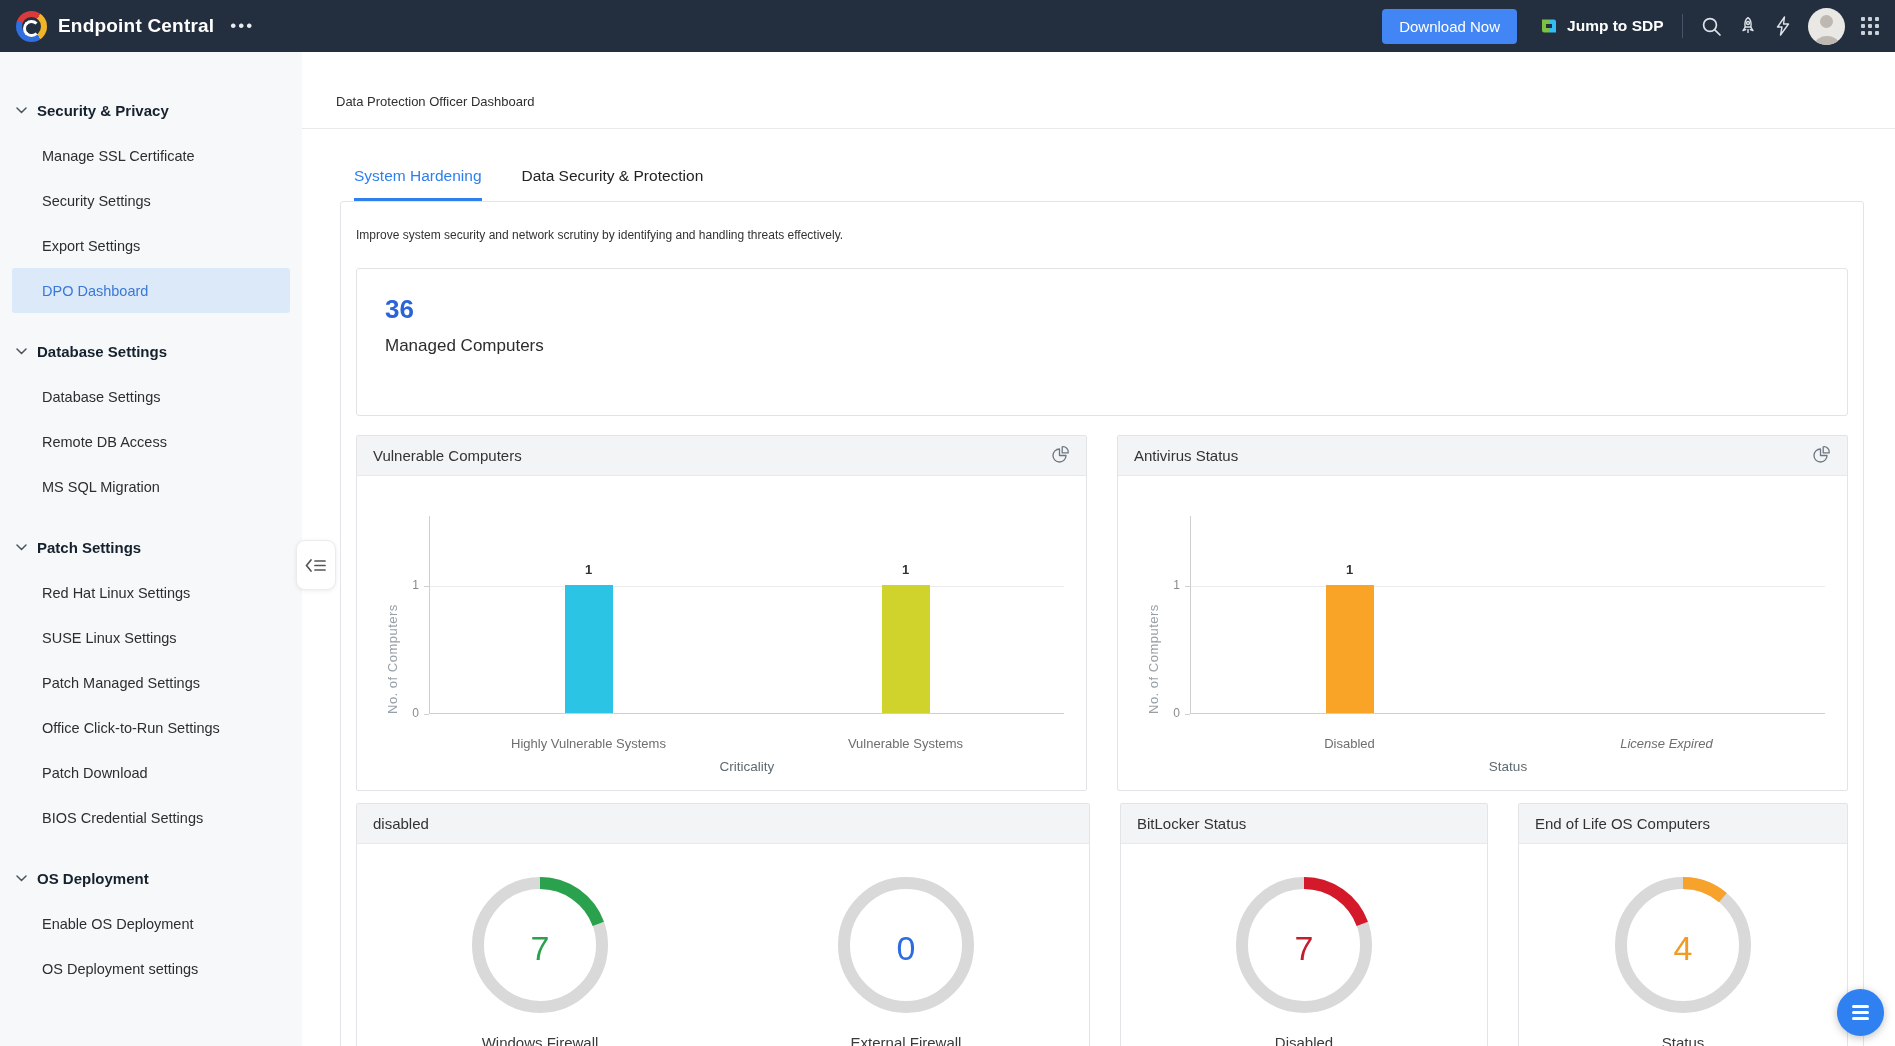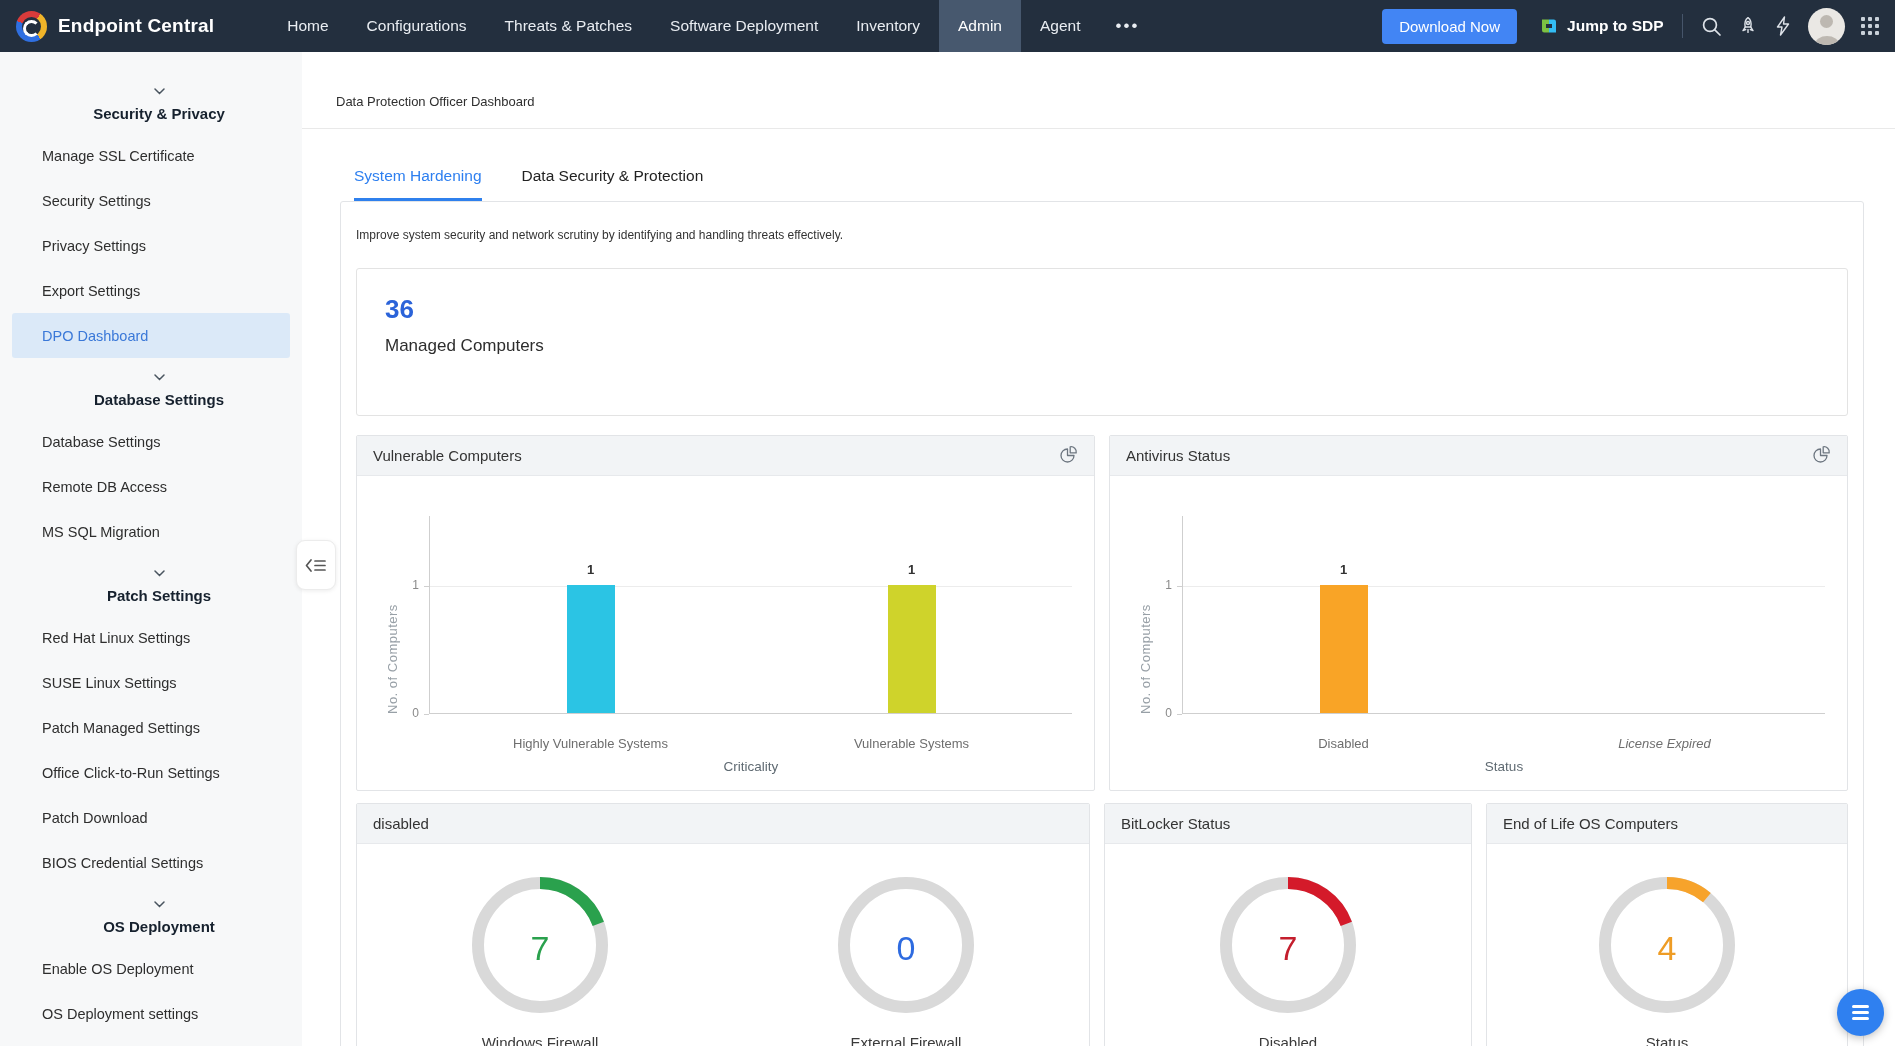--- a/index.html
+++ b/index.html
@@ -28,41 +28,41 @@
   .nav-icon { display:flex; align-items:center; cursor:pointer; }
   .avatar { width:37px; height:37px; border-radius:50%; background:#eae8e4; position:relative; overflow:hidden; cursor:pointer; }
   .avatar::before { content:""; position:absolute; top:7px; left:12px; width:13px; height:13px; border-radius:50%; background:#bdb8b1; }
   .avatar::after { content:""; position:absolute; bottom:-8px; left:7px; width:24px; height:17px; border-radius:50%; background:#bdb8b1; }
   .grid-icon { display:grid; grid-template-columns:repeat(3,4.5px); grid-template-rows:repeat(3,4.5px); gap:2.5px; cursor:pointer; }
   .grid-icon i { background:#c9d1d9; border-radius:1px; }
 
   
   .sidebar { position:absolute; top:52px; left:0; width:302px; bottom:0; background:#f7f8f9; padding-top:36px; z-index:5; }
   .side-section { margin-bottom:16px; }
-  .side-header { height:45px; display:flex; align-items:center; gap:10px; padding-left:16px; font-size:15px; font-weight:700; color:#16212e; cursor:pointer;flex-direction:column; }
+  .side-header { height:45px; display:flex; align-items:center; gap:10px; padding-left:16px; font-size:15px; font-weight:700; color:#16212e; cursor:pointer; }
   .side-item { height:45px; display:flex; align-items:center; padding-left:42px; font-size:14.5px; color:#2e2e2e; cursor:pointer; white-space:nowrap; }
   .side-item.selected { margin:0 12px; padding-left:30px; background:#dbe9f8; color:#3a78d8; border-radius:3px; }
   .collapse-tab { position:absolute; left:296px; top:540px; width:40px; height:50px; background:#fff;
                   border:1px solid #ececec; border-radius:9px; box-shadow:0 1px 4px rgba(0,0,0,.08);
                   display:flex; align-items:center; justify-content:center; cursor:pointer; z-index:6; }
 
   
   .main { position:absolute; left:302px; top:52px; right:0; bottom:0; background:#fff; }
   .page-title { padding:42px 31px 0 34px; font-size:13px; color:#2f2f2f; }
   .title-divider { margin:19px 0 0 0; border-bottom:1px solid #e9e9e9; }
   .tabs { margin:38px 31px 0 38px; padding-left:14px; display:flex; gap:40px; }
   .tab { font-size:15.5px; color:#222; padding-bottom:13px; cursor:pointer; border-bottom:3px solid transparent; }
   .tab.active { color:#2d7ff0; border-bottom-color:#2f80ed; }
   .panel { margin:0 31px 0 38px; border:1px solid #e2e4e7; border-radius:3px; padding:26px 15px 16px; }
   .desc { font-size:12px; color:#333; }
   .summary-card { margin-top:26px; border:1px solid #e3e3e3; border-radius:3px; height:148px; padding:25px 0 0 28px; }
   .summary-value { color:#2b63d9; font-size:26px; font-weight:700; }
   .summary-label { margin-top:11px; font-size:17px; color:#2d2d2d; }
 
-  .row { display:flex; gap:14px; }
+  .row { display:flex; gap:30px; }
   .charts-row { margin-top:19px; }
   .bottom-row { margin-top:12px; }
   .card { border:1px solid #e2e4e7; border-radius:2px; background:#fff; overflow:hidden; }
   .card-head { height:40px; background:#f2f4f6; border-bottom:1px solid #e7e9ec; display:flex; align-items:center;
                justify-content:space-between; padding:0 16px; font-size:15px; color:#333; }
   .chart-card { flex:1 1 0; height:356px; }
   .chart-body { position:relative; height:316px; }
 
   .plot { position:absolute; left:72px; right:22px; top:40px; height:198px;
           border-left:1px solid #cfcfcf; border-bottom:1px solid #cfcfcf; }
@@ -87,29 +87,20 @@
   .fab i { display:block; width:17px; height:3px; border-radius:2px; background:#fff; }
 </style>
 </head>
 <body>
 
 <div class="navbar">
   <div class="nav-left">
     <div class="logo"></div>
     <div class="brand">Endpoint Central</div>
   </div>
-  <nav class="nav-menu" id="navMenu">
-      <div class="nav-item">Home</div>
-      <div class="nav-item">Configurations</div>
-      <div class="nav-item">Threats &amp; Patches</div>
-      <div class="nav-item">Software Deployment</div>
-      <div class="nav-item">Inventory</div>
-      <div class="nav-item active">Admin</div>
-      <div class="nav-item">Agent</div>
-    </nav>
   <div class="nav-item nav-more">•••</div>
   <div class="nav-spacer"></div>
   <div class="nav-right">
     <button class="download-btn">Download Now</button>
     <div class="sdp">
       <span class="nav-icon">
         <svg width="20" height="20" viewBox="0 0 20 20">
           <path fill="#7cc142" d="M3 3.5h7v4.5H7v4h3v4.5H5.2A2.2 2.2 0 0 1 3 14.3V3.5z"></path>
           <path fill="#33bdf5" d="M17 16.5h-7V12h3V8h-3V3.5h4.8A2.2 2.2 0 0 1 17 5.7v10.8z"></path>
         </svg>
@@ -155,21 +146,20 @@
 <div class="sidebar" id="sidebar">
     <div class="side-section">
       <div class="side-header">
         <svg width="11" height="7" viewBox="0 0 11 7" fill="none" stroke="#4a5560" stroke-width="1.5" stroke-linecap="round">
           <path d="M1 1 L5.5 5.5 L10 1"></path>
         </svg>
         <span>Security &amp; Privacy</span>
       </div>
       <div class="side-item">Manage SSL Certificate</div>
       <div class="side-item">Security Settings</div>
-      <div class="side-item">Privacy Settings</div>
       <div class="side-item">Export Settings</div>
       <div class="side-item selected">DPO Dashboard</div>
     </div>
     <div class="side-section">
       <div class="side-header">
         <svg width="11" height="7" viewBox="0 0 11 7" fill="none" stroke="#4a5560" stroke-width="1.5" stroke-linecap="round">
           <path d="M1 1 L5.5 5.5 L10 1"></path>
         </svg>
         <span>Database Settings</span>
       </div>

